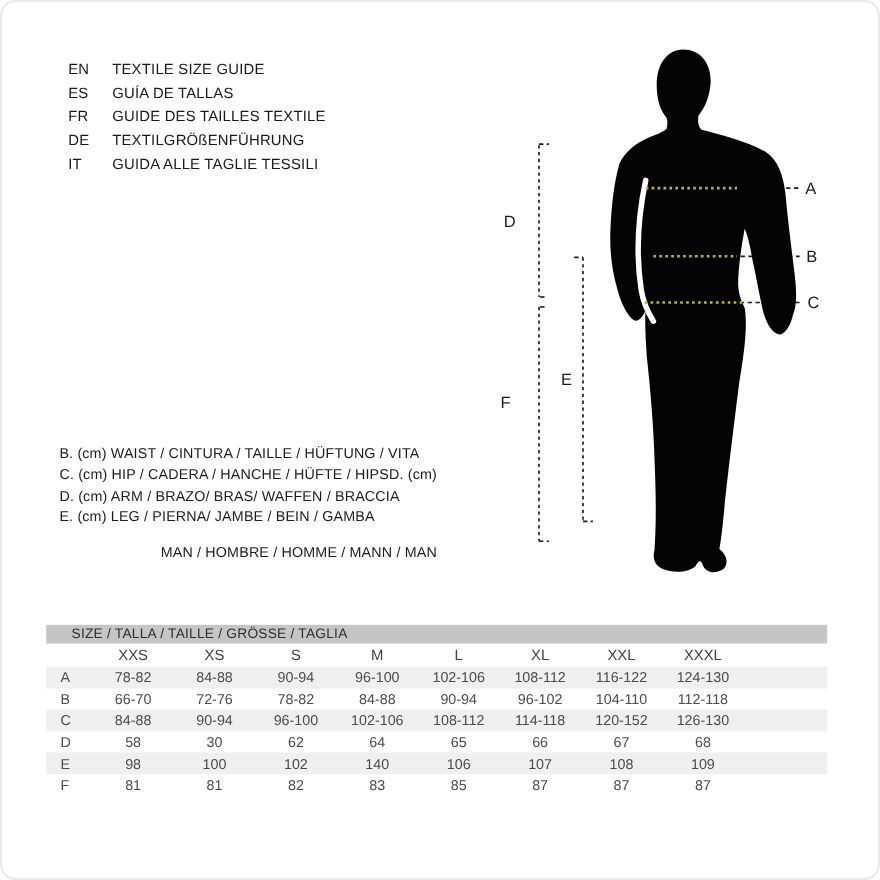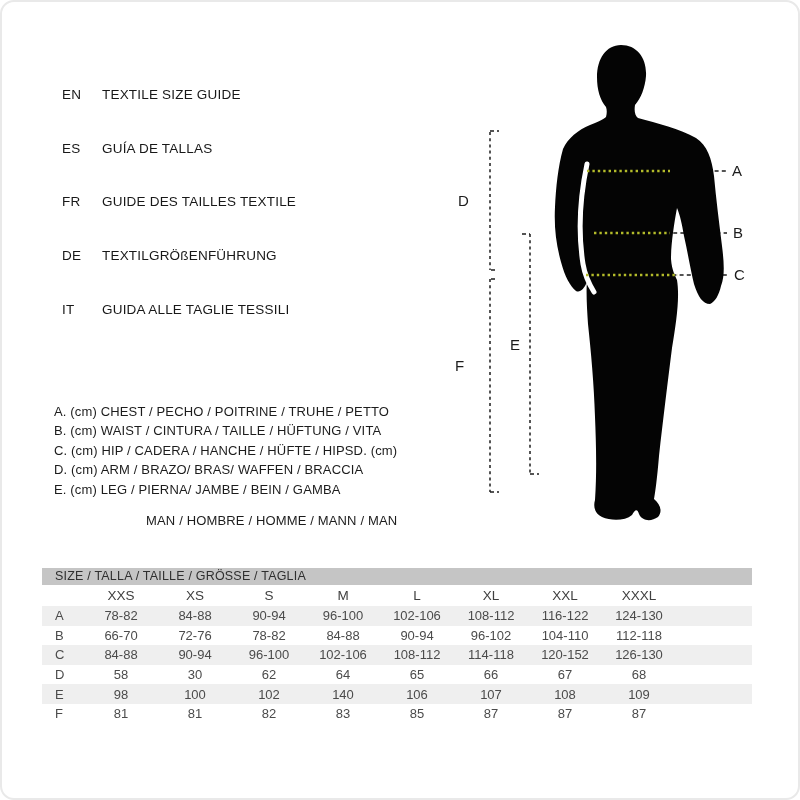--- a/index.html
+++ b/index.html
@@ -4,31 +4,31 @@
 <style>
   html,body{margin:0;padding:0;background:#fff;}
   .page{
     position:relative;width:800px;height:800px;background:#ffffff;
     font-family:"Liberation Sans",sans-serif;color:#1b1b1b;overflow:hidden;
     border:2px solid #e9e9e9;border-radius:14px;box-sizing:border-box;
   }
   
   .title-block{position:absolute;left:60px;top:50px;font-size:13.5px;line-height:21.7px;letter-spacing:.2px;color:#181818;}
   .lang-row{white-space:nowrap;}
-  .lang-code{display:inline-block;width:40px;margin-top:32px;}
+  .lang-code{display:inline-block;width:40px;}
   
   .figure-area{position:absolute;left:440px;top:30px;width:330px;height:490px;}
   .figure-area svg{display:block;}
   .meas-label{font-family:"Liberation Sans",sans-serif;font-size:15px;fill:#1c1c1c;}
   
   .legend{position:absolute;left:52px;top:400px;font-size:13px;line-height:19.4px;letter-spacing:.15px;color:#1c1c1c;}
   .gender-line{margin-top:12px;text-align:right;}
   
   .size-table{position:absolute;left:40px;top:566px;width:710px;font-size:13px;color:#4b4b4b;}
-  .table-title-bar{height:17px;line-height:17px;background:#c5c5c5;color:#2f2f2f;font-size:12.5px;letter-spacing:.2px;padding-left:13px;box-sizing:border-box;}
+  .table-title-bar{height:17px;line-height:17px;background:#c5c5c5;color:#2f2f2f;font-size:12.5px;letter-spacing:.2px;padding-left:23px;box-sizing:border-box;}
   .t-row{display:grid;grid-template-columns:42px repeat(8,74px) 1fr;align-items:center;}
   .t-head{height:21px;font-size:13.5px;color:#404040;}
   .t-data{height:19.6px;}
   .t-data.striped{background:#efefef;}
   .cell{text-align:center;white-space:nowrap;}
   .row-label{text-align:left;padding-left:13px;}
   .filler{}
 </style>
 </head>
 <body>
@@ -111,21 +111,20 @@
       <text x="290" y="144" class="meas-label">A</text>
       <text x="291" y="206" class="meas-label">B</text>
       <text x="292" y="248" class="meas-label">C</text>
       <text x="16" y="174" class="meas-label">D</text>
       <text x="68" y="318" class="meas-label">E</text>
       <text x="13" y="339" class="meas-label">F</text>
     </svg>
   </div>
 
   <div class="legend">
-    <div class="legend-line">A. (cm) CHEST / PECHO / POITRINE / TRUHE / PETTO</div>
     <div class="legend-line">B. (cm) WAIST / CINTURA / TAILLE / HÜFTUNG / VITA</div>
     <div class="legend-line">C. (cm) HIP / CADERA / HANCHE / HÜFTE / HIPSD. (cm)</div>
     <div class="legend-line">D. (cm) ARM / BRAZO/ BRAS/ WAFFEN / BRACCIA</div>
     <div class="legend-line">E. (cm) LEG / PIERNA/ JAMBE / BEIN / GAMBA</div>
     <div class="gender-line">MAN / HOMBRE / HOMME / MANN / MAN</div>
   </div>
 
   <div class="size-table">
     <div class="table-title-bar"><span>SIZE / TALLA / TAILLE / GRÖSSE / TAGLIA</span></div>
 

